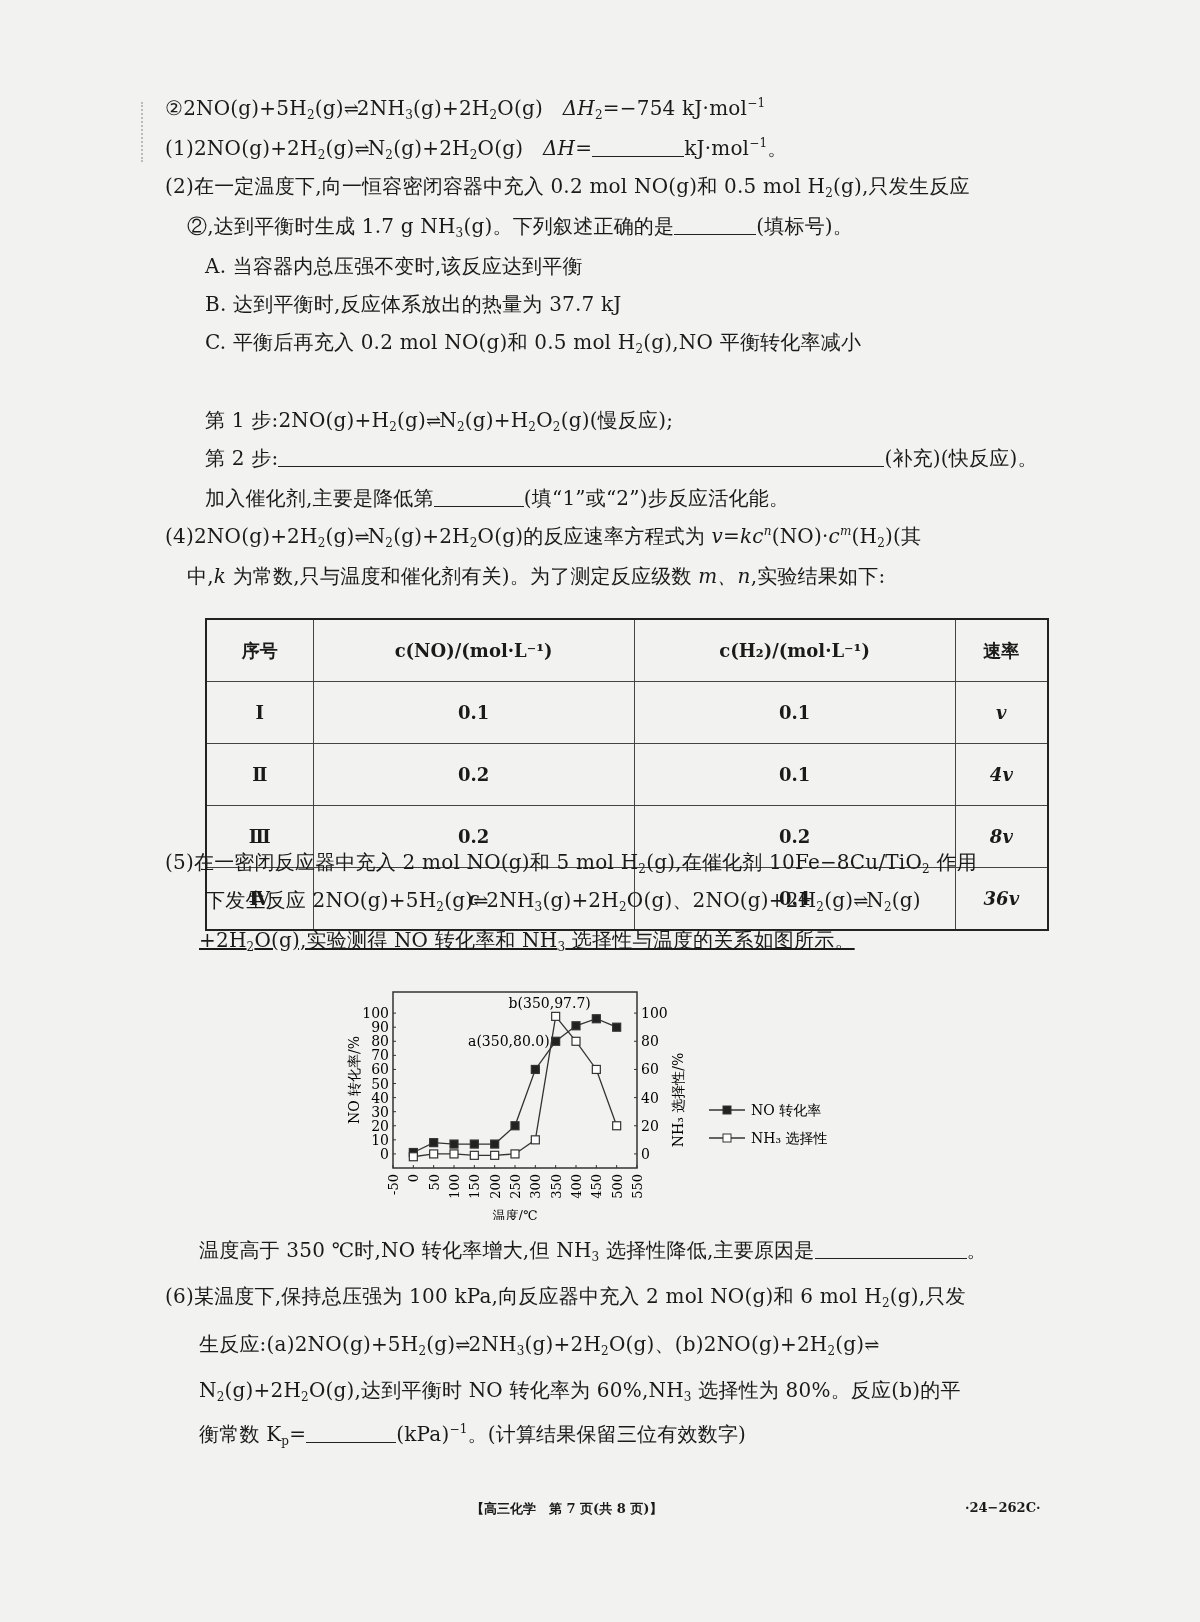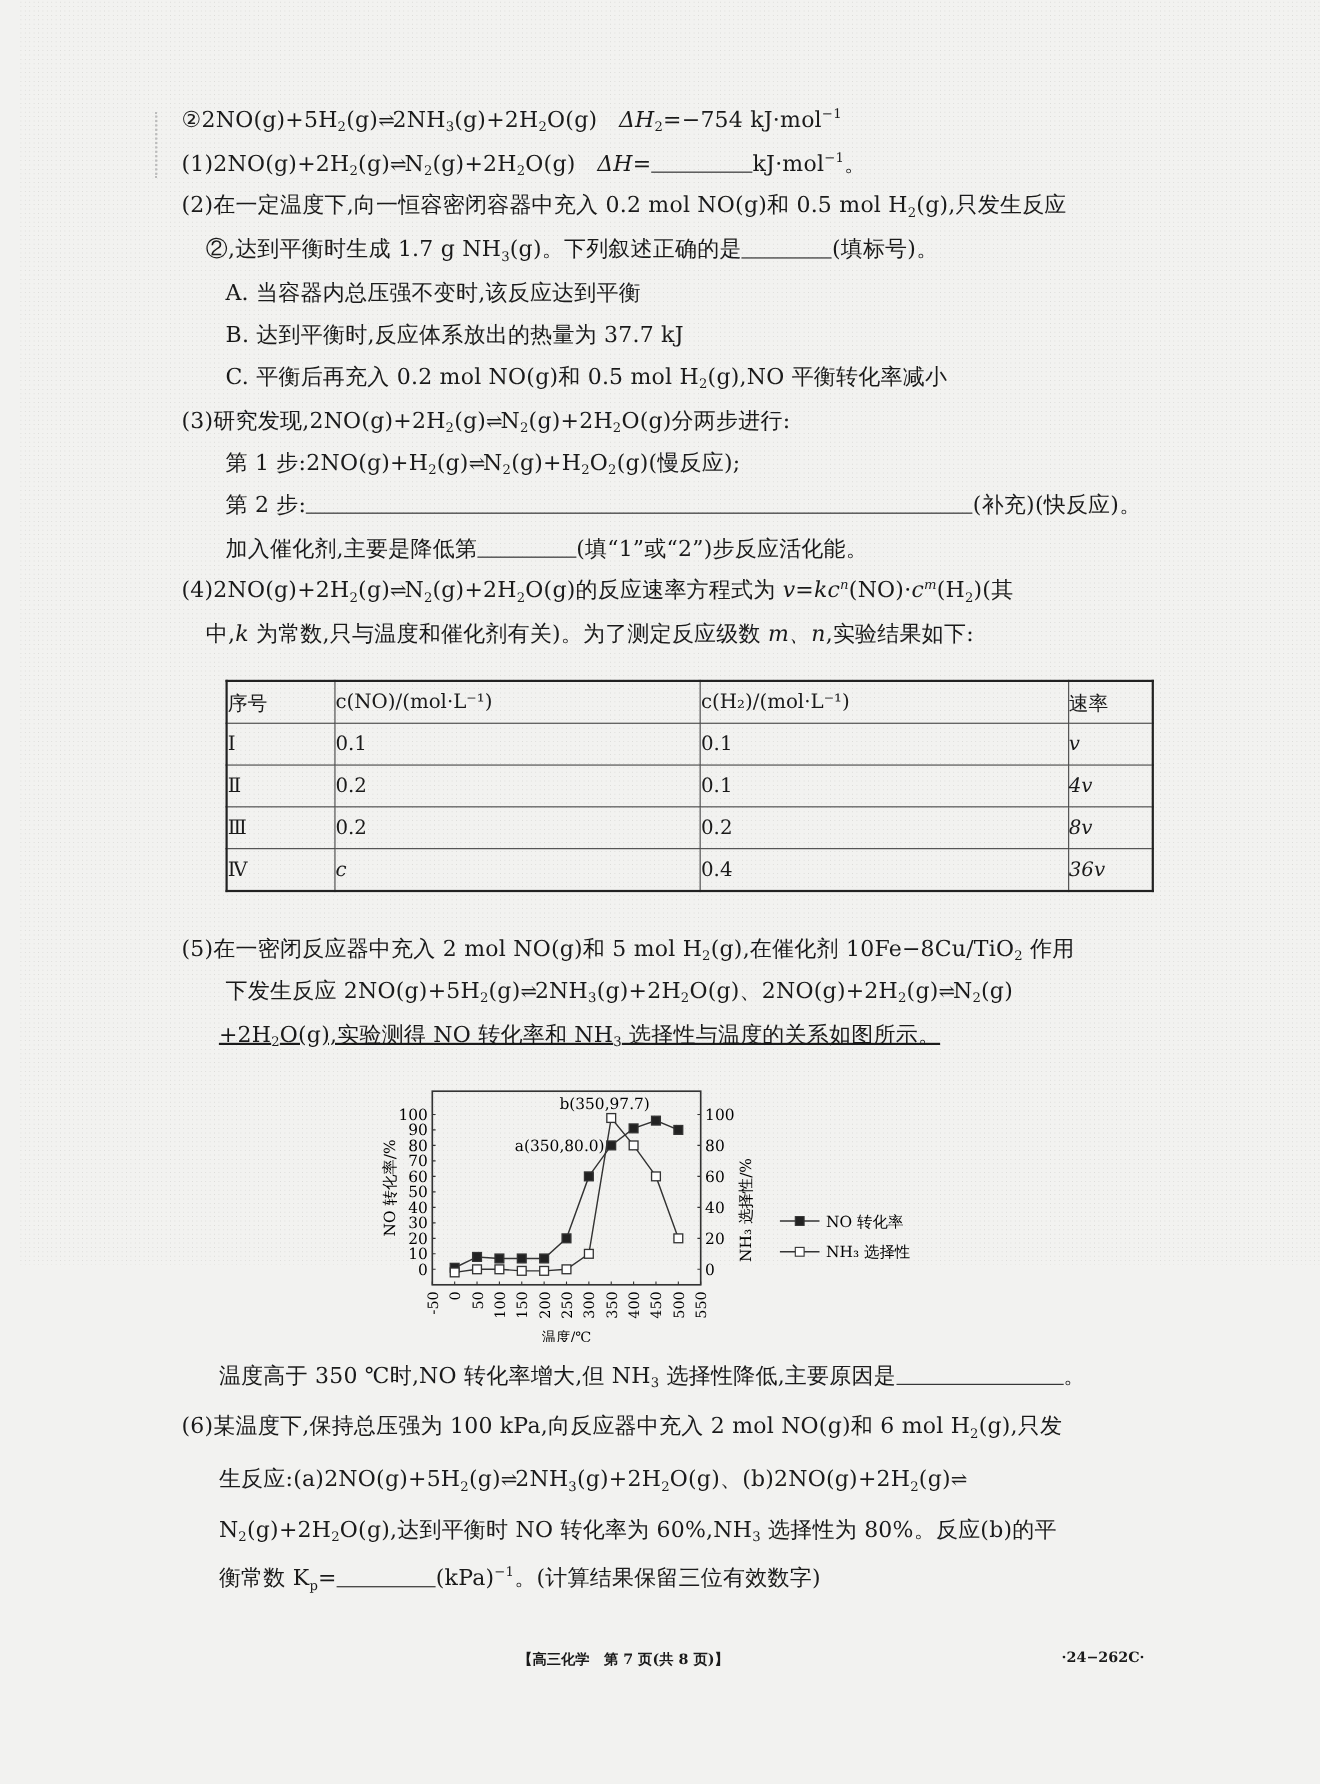--- a/index.html
+++ b/index.html
@@ -38,23 +38,23 @@
   table.data {
     position: absolute; left: 188px; top: 618px;
     width: 844px;
     border-collapse: collapse;
     border: 2px solid #222;
     font-size: 18px;
   }
   table.data td, table.data th {
     border: 1.5px solid #444;
     height: 37px;
-    text-align: left;
-    font-weight: normal;
-    padding: 0;
+    text-align: center;
+    font-weight: bold;
+    padding: 12px;
   }
   .col0 { width: 98px; }
   .col1 { width: 334px; }
   .col2 { width: 336px; }
   .col3 { width: 76px; }
 
   #chart { position: absolute; left: 330px; top: 990px; }
   .footer { position: absolute; top: 1500px; font-size: 13px; font-weight: bold; }
   .leftmark {
     position: absolute; left: 124px; top: 102px; width: 2px; height: 60px;
@@ -80,23 +80,20 @@
   </div>
   <div class="line" style="left:170px; top:212px;">
     <span>②,达到平衡时生成 1.7 g NH</span><sub>3</sub><span>(g)。下列叙述正确的是</span><span class="blank" style="width:82px"></span><span>(填标号)。</span>
   </div>
   <div class="line" style="left:188px; top:252px;"><span>A. 当容器内总压强不变时,该反应达到平衡</span></div>
   <div class="line" style="left:188px; top:290px;"><span>B. 达到平衡时,反应体系放出的热量为 37.7 kJ</span></div>
   <div class="line" style="left:188px; top:328px;">
     <span>C. 平衡后再充入 0.2 mol NO(g)和 0.5 mol H</span><sub>2</sub><span>(g),NO 平衡转化率减小</span>
   </div>
 
-  <div class="line" style="left:148px; top:368px;">
-    <span>(3)研究发现,2NO(g)+2H</span><sub>2</sub><span>(g)</span><span class="eq">⇌</span><span>N</span><sub>2</sub><span>(g)+2H</span><sub>2</sub><span>O(g)分两步进行:</span>
-  </div>
   <div class="line" style="left:188px; top:406px;">
     <span>第 1 步:2NO(g)+H</span><sub>2</sub><span>(g)</span><span class="eq">⇌</span><span>N</span><sub>2</sub><span>(g)+H</span><sub>2</sub><span>O</span><sub>2</sub><span>(g)(慢反应);</span>
   </div>
   <div class="line" style="left:188px; top:444px;">
     <span>第 2 步:</span><span class="blank" style="width:606px"></span><span>(补充)(快反应)。</span>
   </div>
   <div class="line" style="left:188px; top:484px;">
     <span>加入催化剂,主要是降低第</span><span class="blank" style="width:90px"></span><span>(填“1”或“2”)步反应活化能。</span>
   </div>
 

